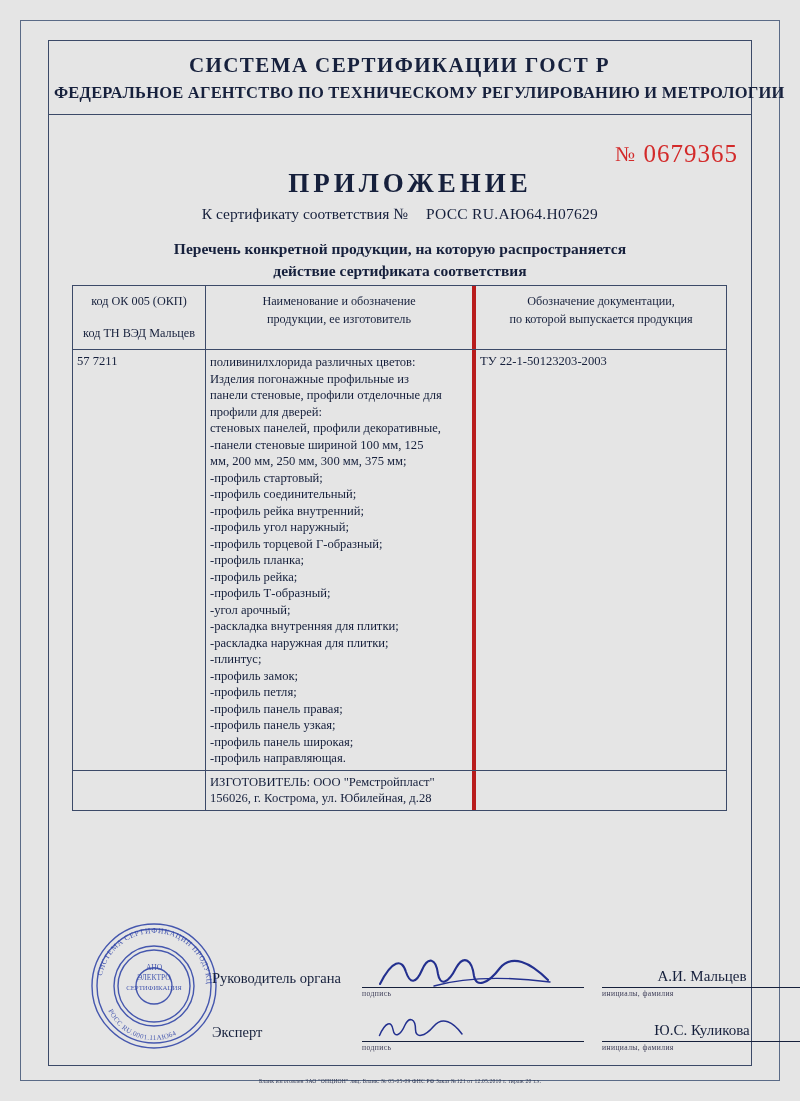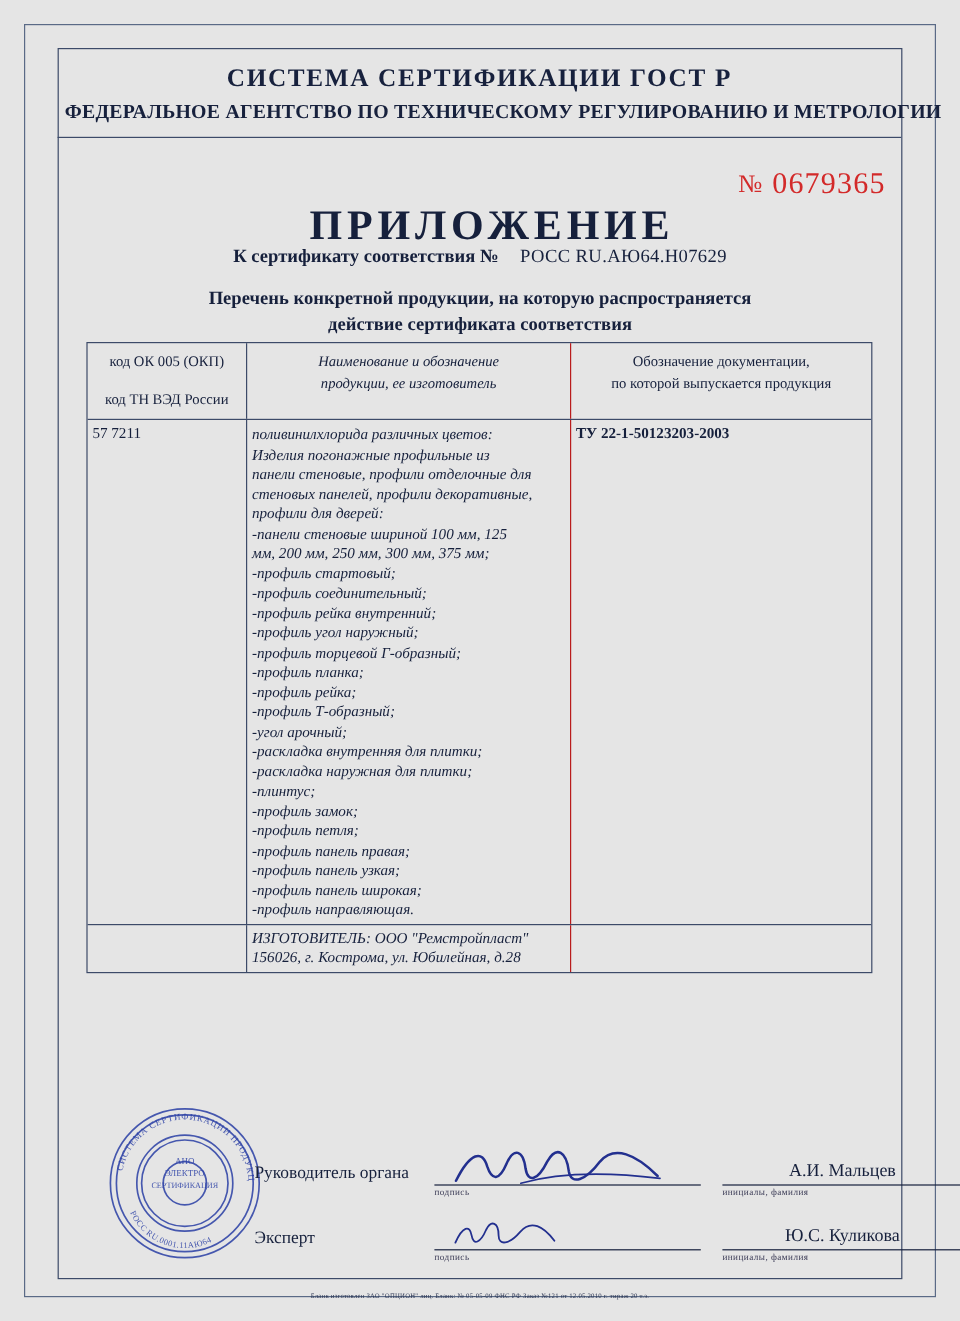--- a/index.html
+++ b/index.html
@@ -84,35 +84,35 @@
     font-size: 21px;
     vertical-align: 1px;
   }
 
   
   .title-main {
     position: absolute;
     left: 0; right: 0;
     top: 168px;
     text-align: center;
-    font-size: 35px;
+    font-size: 27px;
     font-weight: bold;
     letter-spacing: 4px;
     color: #16203c;
     margin-left: 20px;
   }
   .subtitle-row {
     position: absolute;
     left: 0; right: 0;
     top: 205px;
     text-align: center;
     font-size: 15.5px;
     color: #16203c;
   }
-  .subtitle-row .cert-label { font-weight: bold; }
+  .subtitle-row .cert-label { font-weight: normal; }
   .subtitle-row .cert-value {
     margin-left: 14px;
     letter-spacing: 0.3px;
   }
   .purpose {
     position: absolute;
     left: 0; right: 0;
     top: 238px;
     text-align: center;
     font-size: 15.5px;
@@ -131,40 +131,40 @@
     box-sizing: border-box;
   }
   .table .row { display: flex; }
   .cell {
     box-sizing: border-box;
     padding: 3px 4px;
     font-size: 12.6px;
     color: #16203c;
   }
   .col1 { width: 133px; border-right: 1px solid #3c4a68; }
-  .col2 { width: 270px; border-right: 1px solid #b91c1c; font-style: italic; }
+  .col2 { width: 270px; border-right: 4px solid #b91c1c; }
   .col3 { width: 250px; }
 
   .thead .cell {
     text-align: center;
     font-size: 12.2px;
     line-height: 1.45;
     padding-top: 7px;
     padding-bottom: 7px;
   }
   .thead { border-bottom: 1px solid #3c4a68; }
   .th-ok {
     display: block;
     margin-bottom: 14px;
   }
   .th-tn { display: block; }
 
   .body-row .col1 { padding-top: 4px; }
   .body-row .col2 { padding-top: 4px; }
-  .body-row .col3 { padding-top: 4px; font-weight: bold; }
+  .body-row .col3 { padding-top: 4px; }
 
   .prod-list {
     margin: 0;
     padding: 0;
     list-style: none;
   }
   .prod-list li {
     font-size: 12.6px;
     line-height: 16.5px;
     white-space: nowrap;
@@ -280,41 +280,41 @@
   <div class="purpose">
     <div>Перечень конкретной продукции,  на которую распространяется</div>
     <div>действие сертификата соответствия</div>
   </div>
 
   <div class="table">
 
     <div class="row thead">
       <div class="cell col1">
         <span class="th-ok">код ОК 005 (ОКП)</span>
-        <span class="th-tn">код ТН ВЭД России</span>
+        <span class="th-tn">код ТН ВЭД Мальцев</span>
       </div>
       <div class="cell col2">
         <span>Наименование и обозначение</span><br>
         <span>продукции, ее изготовитель</span>
       </div>
       <div class="cell col3">
         <span>Обозначение документации,</span><br>
         <span>по которой выпускается продукция</span>
       </div>
     </div>
 
     <div class="row body-row">
       <div class="cell col1">57 7211</div>
       <div class="cell col2">
         <ul class="prod-list">
           <li>поливинилхлорида различных цветов:</li>
           <li>Изделия погонажные профильные из</li>
           <li>панели стеновые, профили отделочные для</li>
+          <li>профили для дверей:</li>
           <li>стеновых панелей, профили декоративные,</li>
-          <li>профили для дверей:</li>
           <li>-панели стеновые шириной 100 мм, 125</li>
           <li>мм, 200 мм, 250 мм, 300 мм, 375 мм;</li>
           <li>-профиль стартовый;</li>
           <li>-профиль соединительный;</li>
           <li>-профиль рейка внутренний;</li>
           <li>-профиль угол наружный;</li>
           <li>-профиль торцевой Г-образный;</li>
           <li>-профиль планка;</li>
           <li>-профиль рейка;</li>
           <li>-профиль Т-образный;</li>

